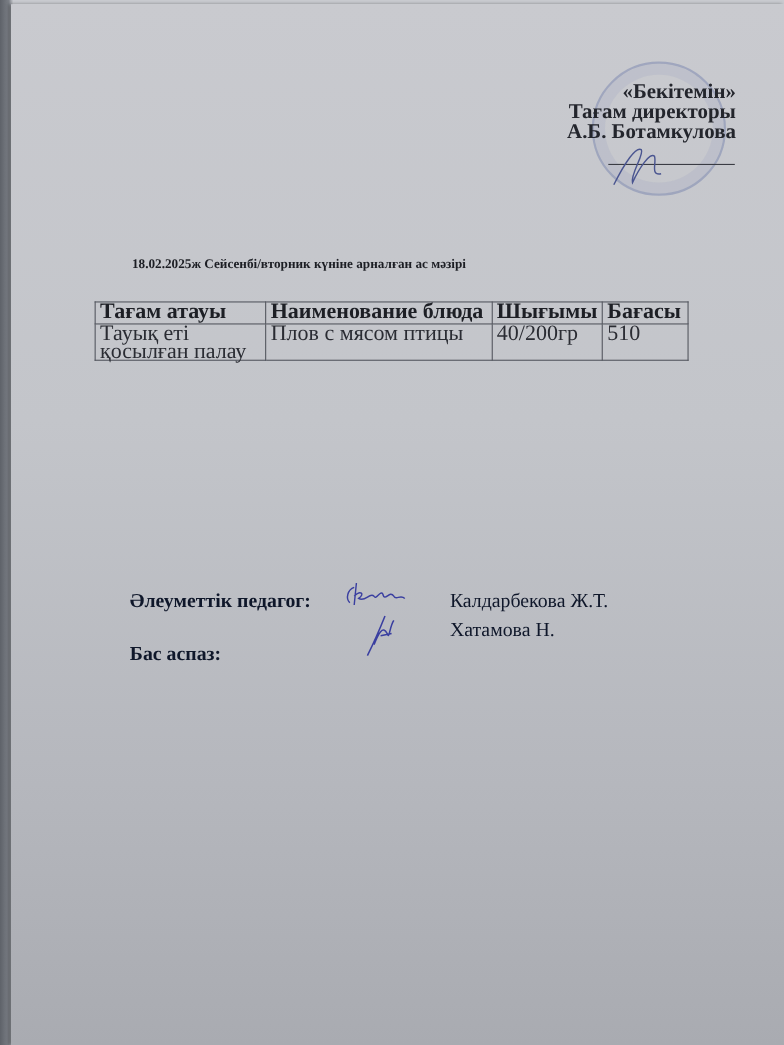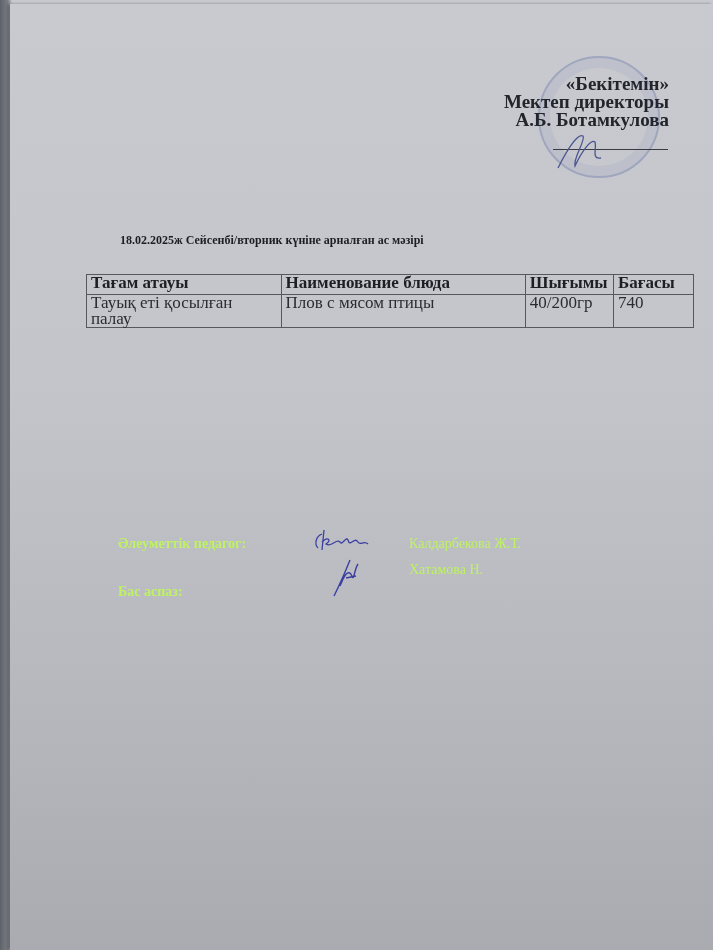--- a/index.html
+++ b/index.html
@@ -30,43 +30,43 @@
   .sign-line {
     position: absolute; left: 553px; top: 149px; width: 115px; height: 1px; background: #3a3c44;
   }
   .sig-svg { position: absolute; }
   .title {
     position: absolute; left: 120px; top: 233px; width: 520px;
     font-size: 12px; font-weight: bold; color: #1c1e24; white-space: nowrap;
   }
   table.menu {
     position: absolute; left: 86px; top: 274px; border-collapse: collapse;
-    font-size: 17px; color: #2a2c33; width: 608px;
+    font-size: 20px; color: #2a2c33; width: 540px;
   }
   table.menu th, table.menu td {
     border: 1px solid #555860; padding: 0 4px; vertical-align: top; text-align: left;
     line-height: 16px;
   }
   table.menu th { font-weight: bold; height: 19px; color: #1d1f25; }
   .c1 { width: 183px; } .c2 { width: 232px; } .c3 { width: 78px; } .c4 { width: 70px; }
   .r2 { height: 32px; }
   .r1 { height: 20px; }
-  .sigrow { position: absolute; font-size: 14px; color: #bef264; }
+  .sigrow { position: absolute; font-size: 18px; color: #0f172a; }
   .role { font-weight: bold; }
 </style>
 </head>
 <body>
 
 <div class="bg-strip"></div>
 <div class="paper"></div>
 
 <div class="stamp"></div>
 <div class="approval">
   <div>«Бекітемін»</div>
-  <div>Мектеп директоры</div>
+  <div>Тағам директоры</div>
   <div>А.Б. Ботамкулова</div>
 </div>
 <div class="sign-line"></div>
 <svg class="sig-svg" style="left:553px;top:128px" width="60" height="45">
   <path d="M5 40 C 15 20, 25 5, 30 8 C 33 12, 20 30, 22 38 C 28 25, 38 10, 42 14 C 44 20, 38 32, 48 30" stroke="#4a5590" stroke-width="1.3" fill="none"></path>
 </svg>
 
 <div class="title">18.02.2025ж Сейсенбі/вторник  күніне арналған ас мәзірі</div>
 
 <table class="menu">
@@ -74,21 +74,21 @@
       <tr>
     <th class="c1">Тағам атауы</th>
     <th class="c2">Наименование блюда</th>
     <th class="c3">Шығымы</th>
     <th class="c4">Бағасы</th>
   </tr>
   <tr class="r2">
     <td>Тауық еті қосылған палау</td>
     <td>Плов с мясом птицы</td>
     <td>40/200гр</td>
-    <td>740</td>
+    <td>510</td>
   </tr>
 </tbody>
   </table>
 
 <div class="sigrow role" style="left:118px;top:536px">Әлеуметтік педагог:</div>
 <div class="sigrow" style="left:409px;top:536px">Калдарбекова Ж.Т.</div>
 <svg class="sig-svg" style="left:310px;top:526px" width="62" height="30">
   <path d="M8 22 C 4 18, 6 10, 12 8 M14 4 L 12 24 M12 16 C 18 10, 22 14, 16 18 C 22 22, 26 12, 30 16 C 32 20, 36 10, 38 14 C 40 22, 44 10, 48 16 C 50 20, 54 14, 58 18" stroke="#3a3fa0" stroke-width="1.3" fill="none"></path>
 </svg>
 

